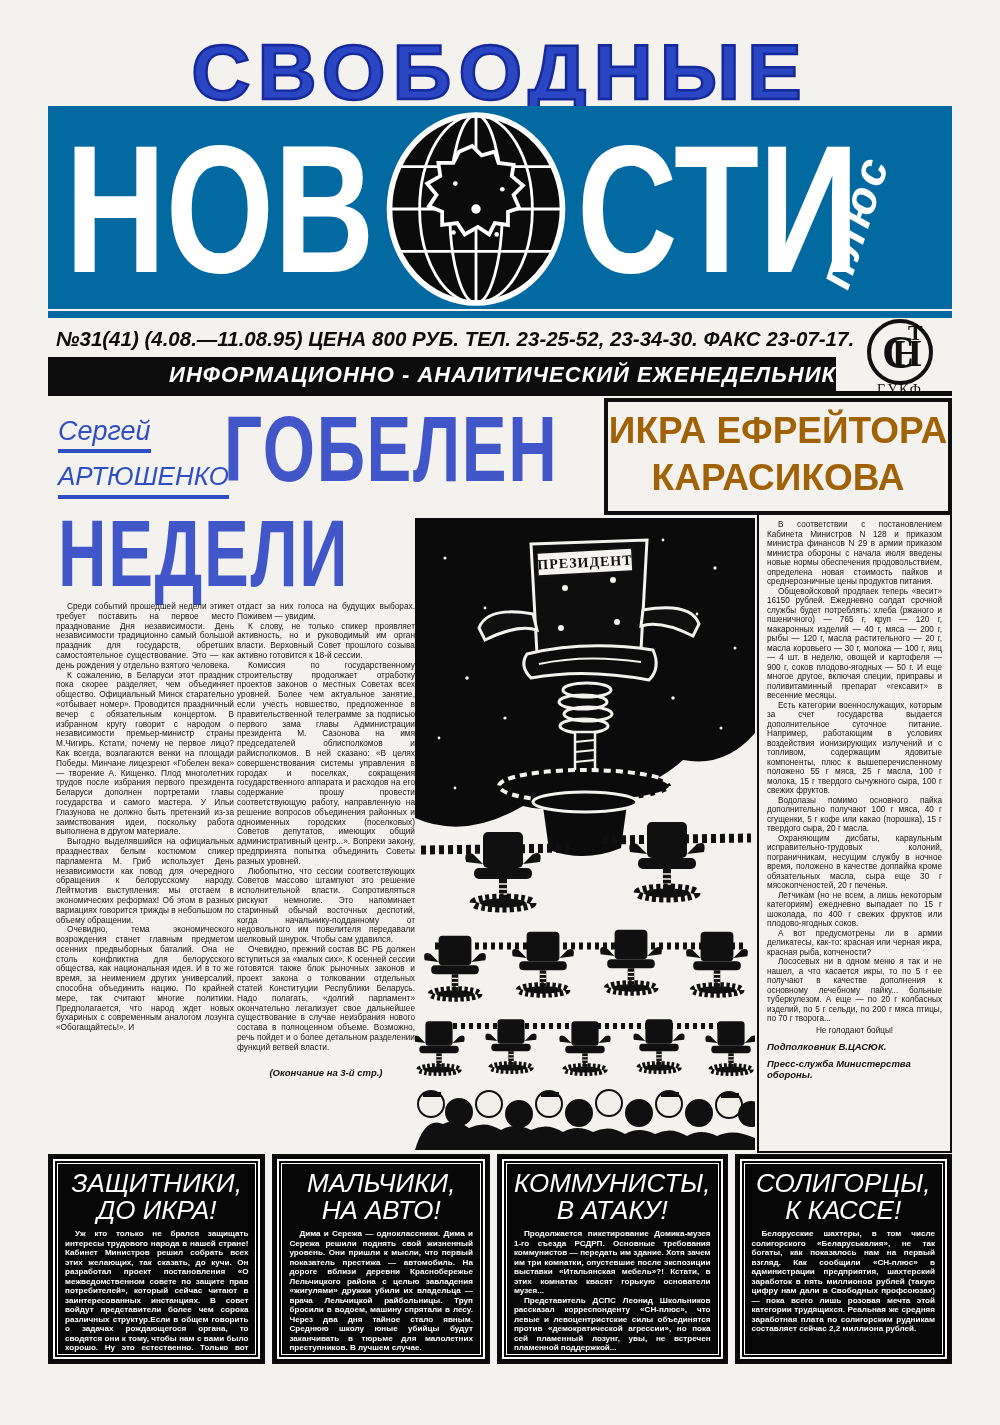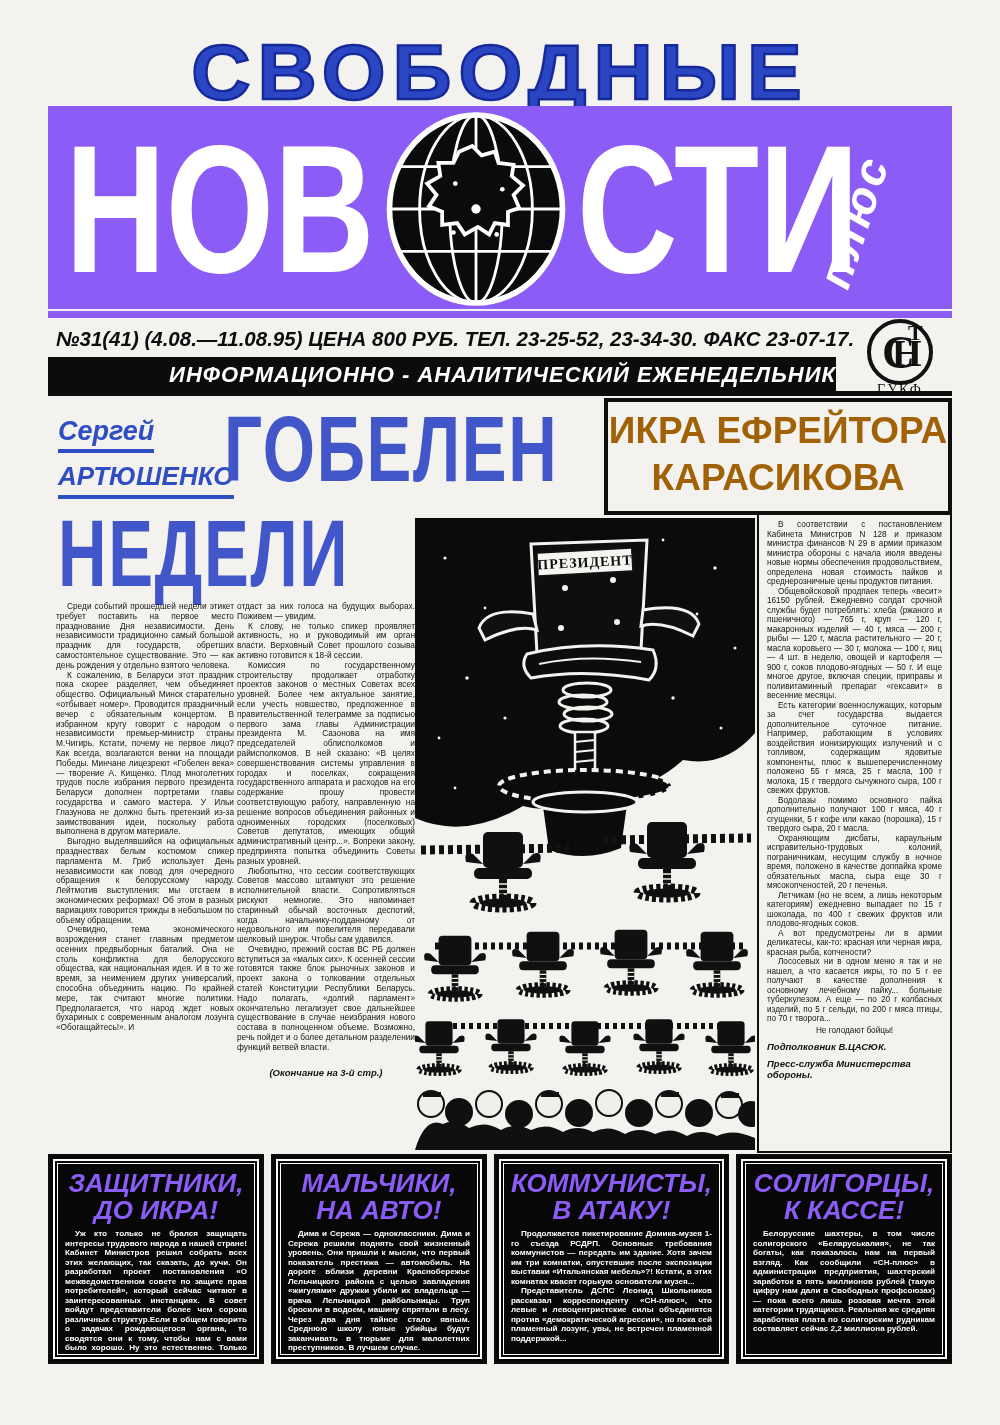--- a/index.html
+++ b/index.html
@@ -3,39 +3,39 @@
 <meta charset="utf-8">
 <style>
   html,body{margin:0;padding:0;background:#d8d6d0;}
   .page{position:relative;width:1000px;height:1425px;margin:0 auto;background:#f3f2ee;
         font-family:"Liberation Sans",sans-serif;overflow:hidden;color:#141414;}
 
   
   .free-title{position:absolute;left:48px;top:28px;width:904px;text-align:center;
       font-size:82px;font-weight:bold;letter-spacing:7px;color:#2a46c2;
       -webkit-text-stroke:2.5px #16299b;transform:scaleY(.95);transform-origin:top;white-space:nowrap;}
-  .mast-box{position:absolute;left:48px;top:106px;width:904px;height:212px;background:#8b5cf6;}
+  .mast-box{position:absolute;left:48px;top:106px;width:904px;height:212px;background:#0369a1;}
   .mast-box:after{content:"";position:absolute;left:0;right:0;bottom:7px;height:2px;background:#f3f2ee;}
   .mast-row{position:absolute;left:14px;top:0;height:205px;display:flex;align-items:center;}
   .mast-word{color:#fff;font-size:142px;font-weight:bold;letter-spacing:0;
       transform:scale(.98,1.28);transform-origin:center;line-height:1;}
   .globe-wrap{width:188px;height:198px;margin:0 4px;}
   .plus-word{position:absolute;right:30px;top:88px;color:#fff;font-size:46px;font-weight:bold;
       font-style:italic;letter-spacing:4px;transform:rotate(-72deg);transform-origin:center;}
 
   .issue-line{position:absolute;left:56px;top:327px;width:780px;font-size:20.5px;font-weight:bold;
       font-style:italic;color:#0d0d0d;white-space:nowrap;}
   .tagline{position:absolute;left:48px;top:357px;width:788px;height:36px;background:#0c0c0c;
       color:#fff;font-size:22px;font-weight:bold;font-style:italic;line-height:36px;
       padding-left:14px;letter-spacing:1px;box-sizing:border-box;text-align:right;}
   .emblem{position:absolute;left:848px;top:316px;width:104px;height:82px;}
 
   
   .main{position:absolute;left:48px;top:391px;width:904px;height:759px;border-top:5px solid #0d0d0d;}
-  .byline{position:absolute;left:10px;top:20px;color:#2f4ec4;font-style:italic;font-weight:bold;}
+  .byline{position:absolute;left:10px;top:20px;color:#2f4ec4;font-style:italic;font-weight:normal;}
   .byline .b1{display:inline-block;font-size:27px;border-bottom:4px solid #2f4ec4;padding-bottom:2px;}
   .byline .b2{display:inline-block;font-size:26px;border-bottom:4px solid #2f4ec4;padding-bottom:3px;margin-top:8px;}
   .hl-a{position:absolute;left:176px;top:0px;font-size:84px;font-weight:bold;color:#4156c8;
       transform:scale(.80,1.10);transform-origin:left top;white-space:nowrap;letter-spacing:2px;}
   .hl-b{position:absolute;left:10px;top:104px;font-size:84px;font-weight:bold;color:#4156c8;
       transform:scale(.80,1.12);transform-origin:left top;white-space:nowrap;letter-spacing:2px;}
 
   .army-hl{position:absolute;left:556px;top:2px;width:340px;height:104px;border:4px solid #0f0f0f;
       text-align:center;color:#a16207;font-weight:bold;font-size:37px;line-height:1.28;padding-top:5px;}
   .army-col{position:absolute;left:709px;top:117px;width:195px;height:640px;border:2px solid #0f0f0f;
@@ -50,21 +50,21 @@
   .continuation{margin-top:14px;text-align:center;font-size:9.5px;font-weight:bold;font-style:italic;}
   .sig{margin-top:6px;text-align:left;font-size:9.5px;font-weight:bold;font-style:italic;line-height:11px;}
 
   .illus{position:absolute;left:367px;top:122px;width:340px;height:632px;}
 
   
   .boxes{position:absolute;left:48px;top:1154px;width:904px;height:210px;display:flex;gap:7px;}
   .bbox{flex:1;background:#070707;border:2px solid #0d0d0d;padding:3px;box-sizing:border-box;}
   .bbox-in{height:100%;border:2px solid #fff;padding:2px;box-sizing:border-box;}
   .bbox-in2{height:100%;border:1px solid #fff;padding:4px 7px;box-sizing:border-box;overflow:hidden;}
-  .bhl{color:#8b5cf6;font-size:26px;font-weight:bold;font-style:italic;line-height:27px;
+  .bhl{color:#ffffff;font-size:26px;font-weight:normal;font-style:italic;line-height:27px;
       text-align:center;margin:2px 0 5px;}
   .btext{color:#fff;font-size:8.1px;line-height:9.5px;font-weight:bold;text-align:justify;
       text-indent:10px;margin:0;}
   .btext + .btext{margin-top:0;}
 </style>
 </head>
 <body>
 
 <div class="page">
 

